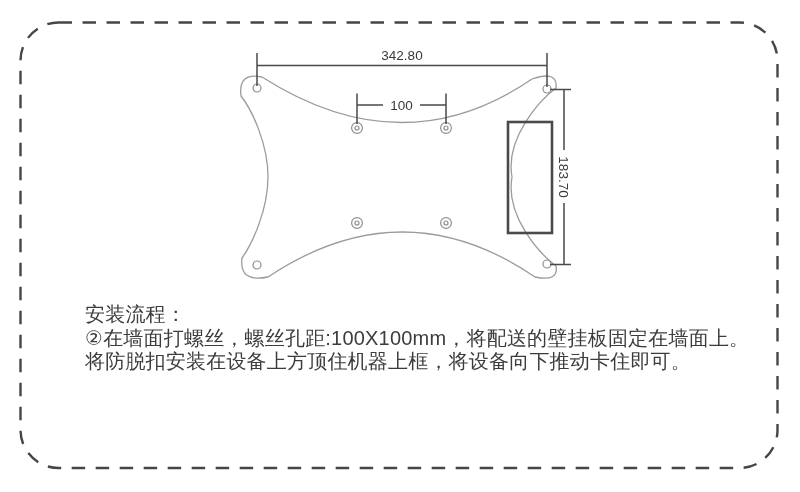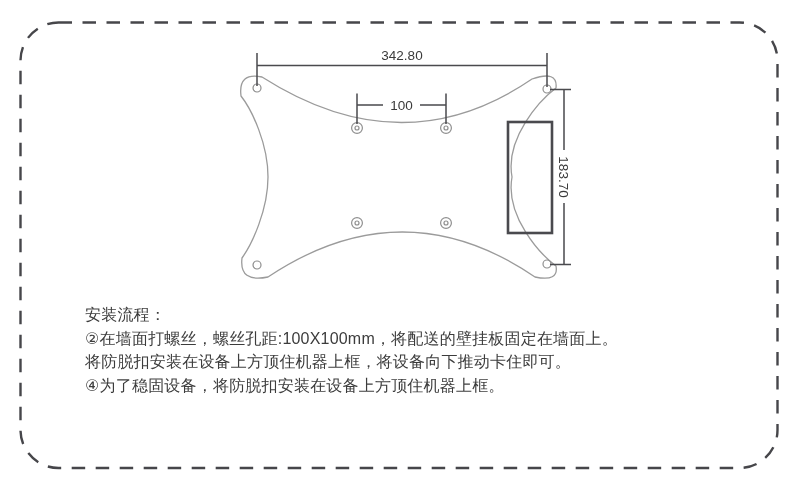--- a/index.html
+++ b/index.html
@@ -20,21 +20,21 @@
     top: 0;
     width: 800px;
     height: 492px;
   }
   .instructions {
     position: absolute;
     left: 85px;
     top: 303px;
     width: 660px;
     color: #3c3c3c;
-    font-size: 16px;
+    font-size: 20px;
     line-height: 23.5px;
     letter-spacing: 0.2px;
   }
   .instructions p {
     margin: 0;
     padding: 0;
     white-space: nowrap;
   }
   .instructions p.indent {
     padding-left: 16px;
@@ -106,14 +106,13 @@
     <path d="M 550 89.5 L 571 89.5 M 550 264.5 L 571 264.5"></path>
     <path d="M 564 89.5 L 564 150 M 564 203 L 564 264.5"></path>
   </g>
   <text class="dim-text" transform="translate(558.5,177) rotate(90)" text-anchor="middle">183.70</text>
 </svg>
 
 <div class="instructions">
   <p>安装流程：</p>
   <p>②在墙面打螺丝，螺丝孔距:100X100mm，将配送的壁挂板固定在墙面上。</p>
   <p>将防脱扣安装在设备上方顶住机器上框，将设备向下推动卡住即可。</p>
-  <p>④为了稳固设备，将防脱扣安装在设备上方顶住机器上框。</p>
 </div>
 
 </body></html>

